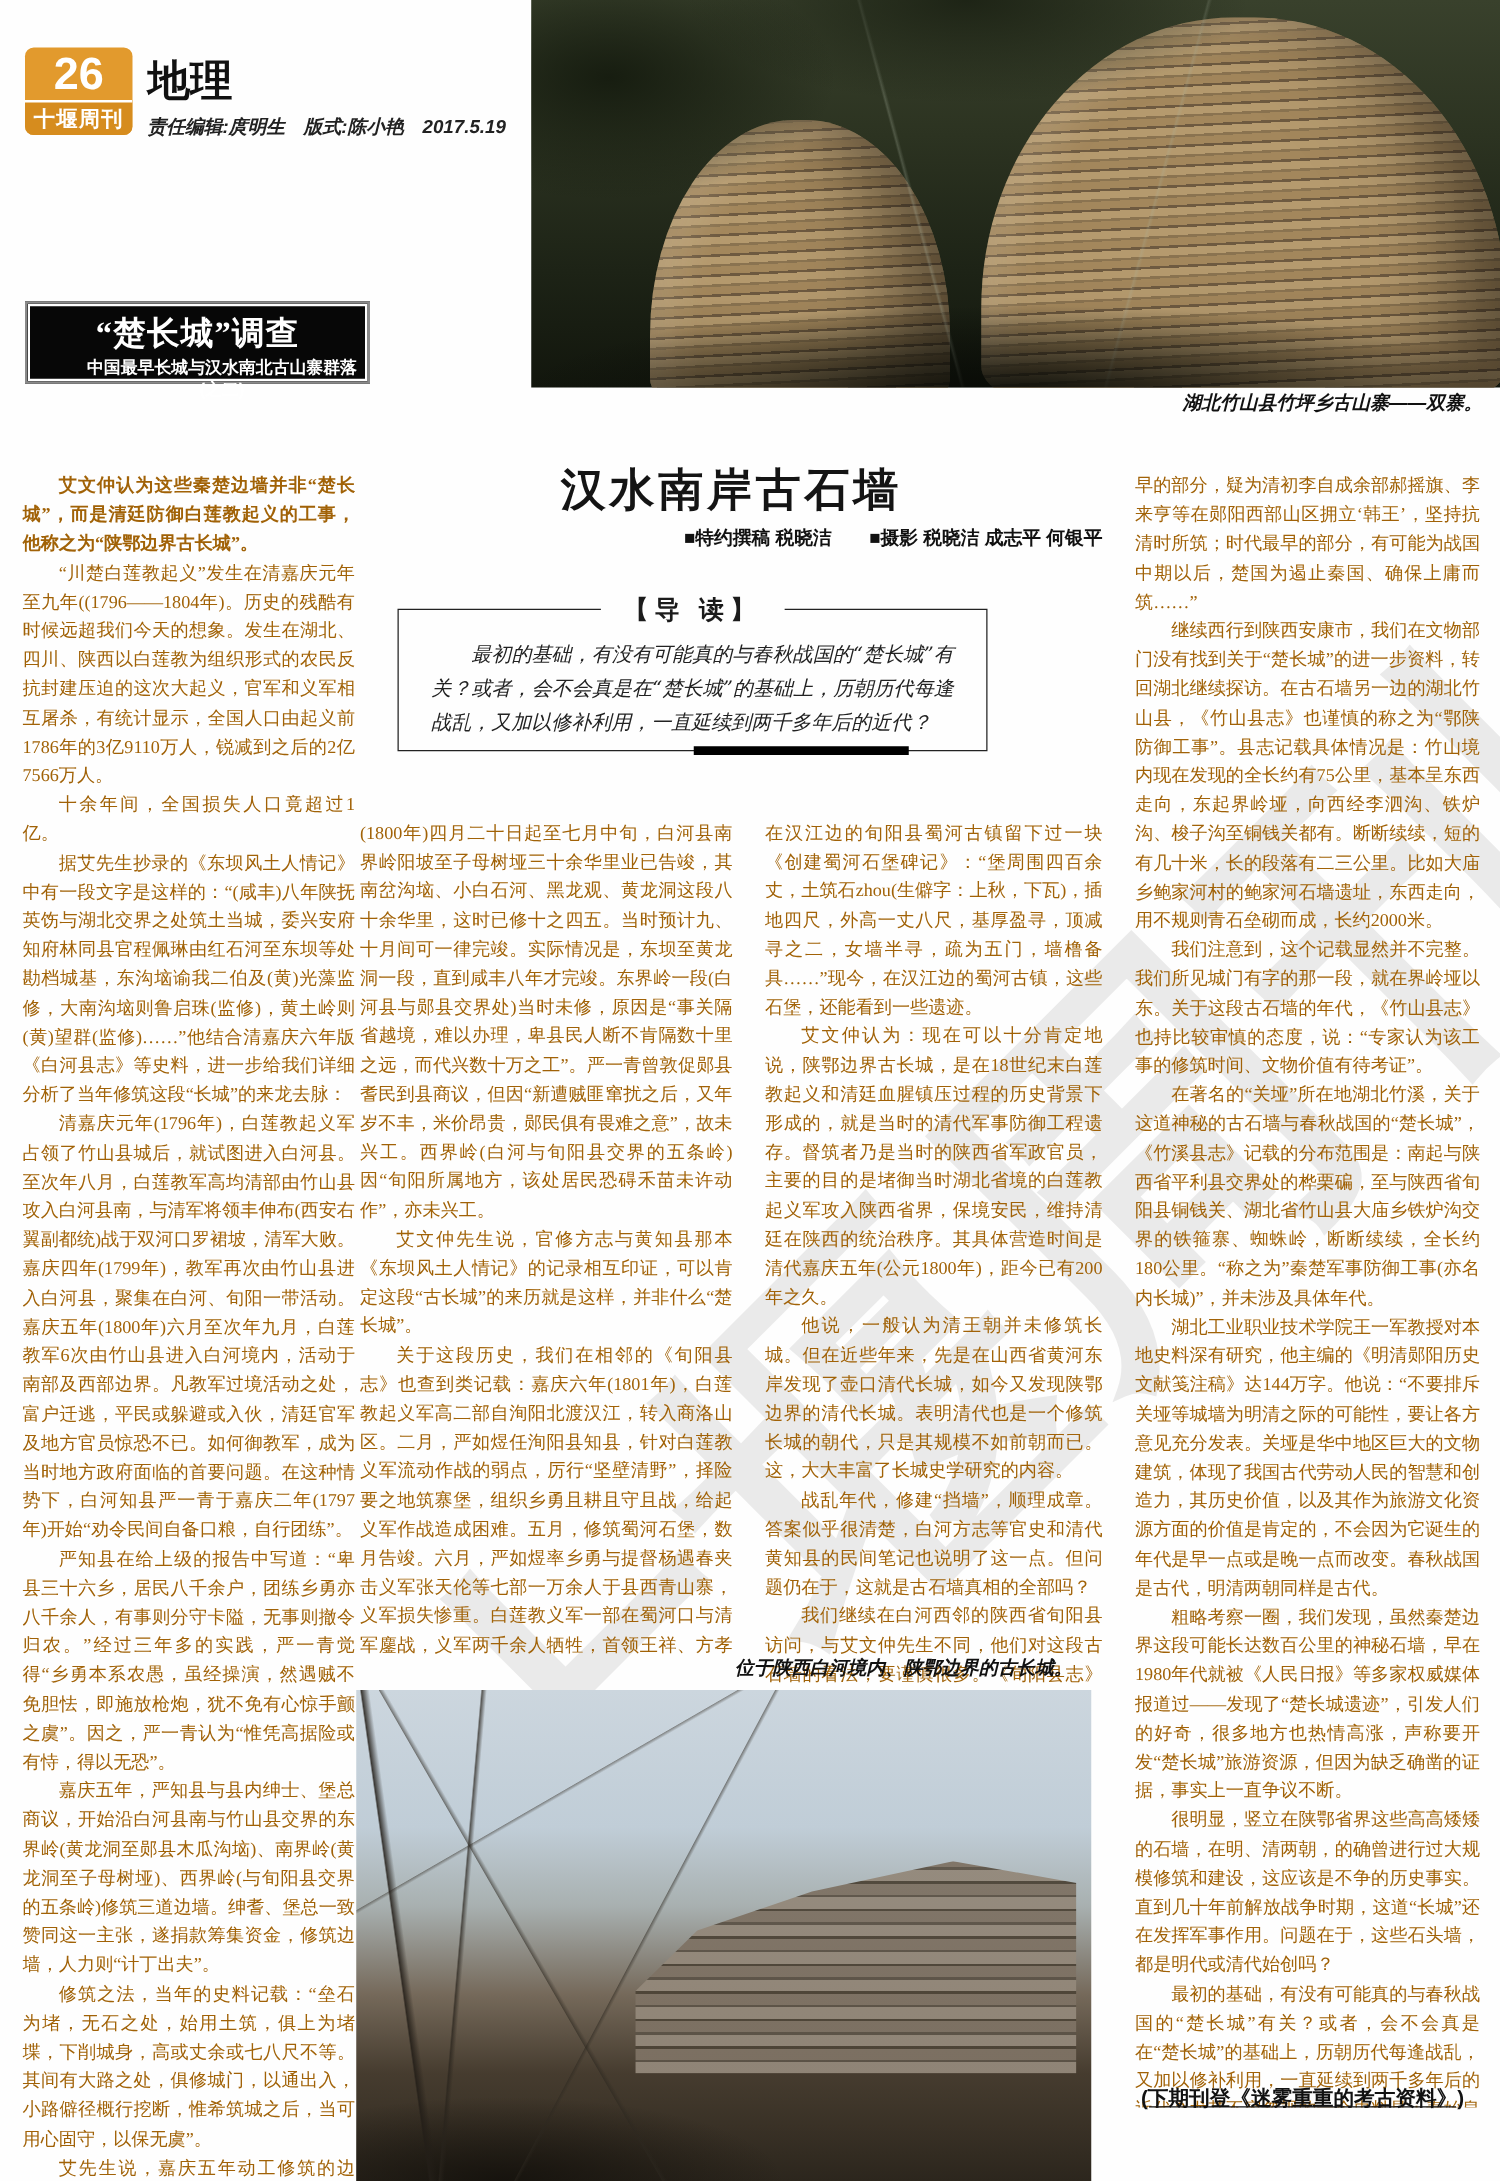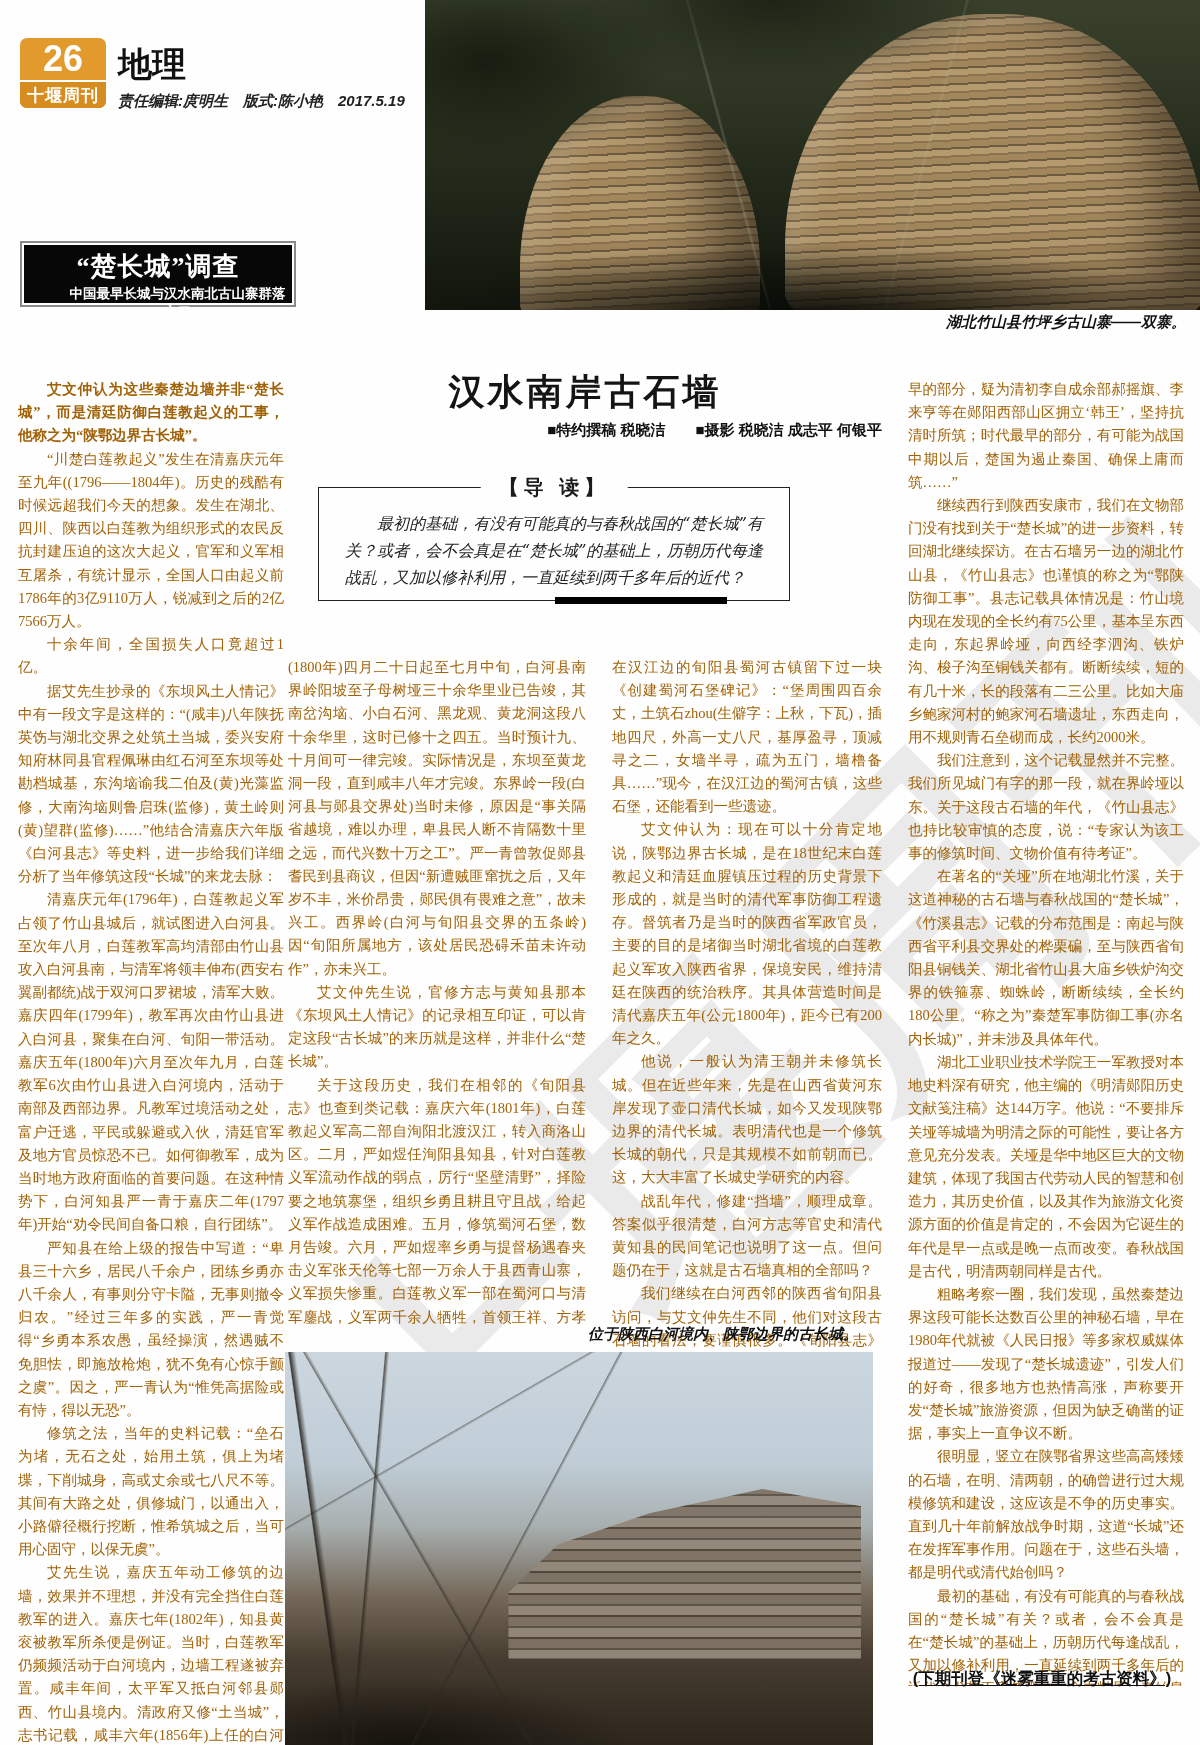--- a/index.html
+++ b/index.html
@@ -108,20 +108,21 @@
     <div class="intro-bar"></div>
   </div>
 
   <div class="col col1">
       <p class="lead">艾文仲认为这些秦楚边墙并非“楚长城”，而是清廷防御白莲教起义的工事，他称之为“陕鄂边界古长城”。</p>
       <p>“川楚白莲教起义”发生在清嘉庆元年至九年((1796——1804年)。历史的残酷有时候远超我们今天的想象。发生在湖北、四川、陕西以白莲教为组织形式的农民反抗封建压迫的这次大起义，官军和义军相互屠杀，有统计显示，全国人口由起义前1786年的3亿9110万人，锐减到之后的2亿7566万人。</p>
       <p>十余年间，全国损失人口竟超过1亿。</p>
       <p>据艾先生抄录的《东坝风土人情记》中有一段文字是这样的：“(咸丰)八年陕抚英饬与湖北交界之处筑土当城，委兴安府知府林同县官程佩琳由红石河至东坝等处勘档城基，东沟垴谕我二伯及(黄)光藻监修，大南沟垴则鲁启珠(监修)，黄土岭则(黄)望群(监修)……”他结合清嘉庆六年版《白河县志》等史料，进一步给我们详细分析了当年修筑这段“长城”的来龙去脉：</p>
       <p>清嘉庆元年(1796年)，白莲教起义军占领了竹山县城后，就试图进入白河县。至次年八月，白莲教军高均清部由竹山县攻入白河县南，与清军将领丰伸布(西安右翼副都统)战于双河口罗裙坡，清军大败。嘉庆四年(1799年)，教军再次由竹山县进入白河县，聚集在白河、旬阳一带活动。嘉庆五年(1800年)六月至次年九月，白莲教军6次由竹山县进入白河境内，活动于南部及西部边界。凡教军过境活动之处，富户迁逃，平民或躲避或入伙，清廷官军及地方官员惊恐不已。如何御教军，成为当时地方政府面临的首要问题。在这种情势下，白河知县严一青于嘉庆二年(1797年)开始“劝令民间自备口粮，自行团练”。</p>
       <p>严知县在给上级的报告中写道：“卑县三十六乡，居民八千余户，团练乡勇亦八千余人，有事则分守卡隘，无事则撤令归农。”经过三年多的实践，严一青觉得“乡勇本系农愚，虽经操演，然遇贼不免胆怯，即施放枪炮，犹不免有心惊手颤之虞”。因之，严一青认为“惟凭高据险或有恃，得以无恐”。</p>
+      <p>嘉庆五年，严知县与县内绅士、堡总商议，开始沿白河县南与竹山县交界的东界岭(黄龙洞至郧县木瓜沟垴)、南界岭(黄龙洞至子母树垭)、西界岭(与旬阳县交界的五条岭)修筑三道边墙。绅耆、堡总一致赞同这一主张，遂捐款筹集资金，修筑边墙，人力则“计丁出夫”。</p>
       <p>修筑之法，当年的史料记载：“垒石为堵，无石之处，始用土筑，俱上为堵堞，下削城身，高或丈余或七八尺不等。其间有大路之处，俱修城门，以通出入，小路僻径概行挖断，惟希筑城之后，当可用心固守，以保无虞”。</p>
       <p>艾先生说，嘉庆五年动工修筑的边墙，效果并不理想，并没有完全挡住白莲教军的进入。嘉庆七年(1802年)，知县黄衮被教军所杀便是例证。当时，白莲教军仍频频活动于白河境内，边墙工程遂被弃置。咸丰年间，太平军又抵白河邻县郧西、竹山县境内。清政府又修“土当城”，志书记载，咸丰六年(1856年)上任的白河知县程佩琳(安徽婺源县人)也曾饬令复修“土当城”。</p>
     </div>
   <div class="col col2">
       <p style="text-indent: 0px;">(1800年)四月二十日起至七月中旬，白河县南界岭阳坡至子母树垭三十余华里业已告竣，其南岔沟垴、小白石河、黑龙观、黄龙洞这段八十余华里，这时已修十之四五。当时预计九、十月间可一律完竣。实际情况是，东坝至黄龙洞一段，直到咸丰八年才完竣。东界岭一段(白河县与郧县交界处)当时未修，原因是“事关隔省越境，难以办理，卑县民人断不肯隔数十里之远，而代兴数十万之工”。严一青曾敦促郧县耆民到县商议，但因“新遭贼匪窜扰之后，又年岁不丰，米价昂贵，郧民俱有畏难之意”，故未兴工。西界岭(白河与旬阳县交界的五条岭)因“旬阳所属地方，该处居民恐碍禾苗未许动作”，亦未兴工。</p>
       <p>艾文仲先生说，官修方志与黄知县那本《东坝风土人情记》的记录相互印证，可以肯定这段“古长城”的来历就是这样，并非什么“楚长城”。</p>
       <p>关于这段历史，我们在相邻的《旬阳县志》也查到类记载：嘉庆六年(1801年)，白莲教起义军高二部自洵阳北渡汉江，转入商洛山区。二月，严如煜任洵阳县知县，针对白莲教义军流动作战的弱点，厉行“坚壁清野”，择险要之地筑寨堡，组织乡勇且耕且守且战，给起义军作战造成困难。五月，修筑蜀河石堡，数月告竣。六月，严如煜率乡勇与提督杨遇春夹击义军张天伦等七部一万余人于县西青山寨，义军损失惨重。白莲教义军一部在蜀河口与清军鏖战，义军两千余人牺牲，首领王祥、方孝德阵亡。</p>
     </div>
   <div class="col col3">
       <p style="text-indent: 0px;">在汉江边的旬阳县蜀河古镇留下过一块《创建蜀河石堡碑记》：“堡周围四百余丈，土筑石zhou(生僻字：上秋，下瓦)，插地四尺，外高一丈八尺，基厚盈寻，顶减寻之二，女墙半寻，疏为五门，墙橹备具……”现今，在汉江边的蜀河古镇，这些石堡，还能看到一些遗迹。</p>

